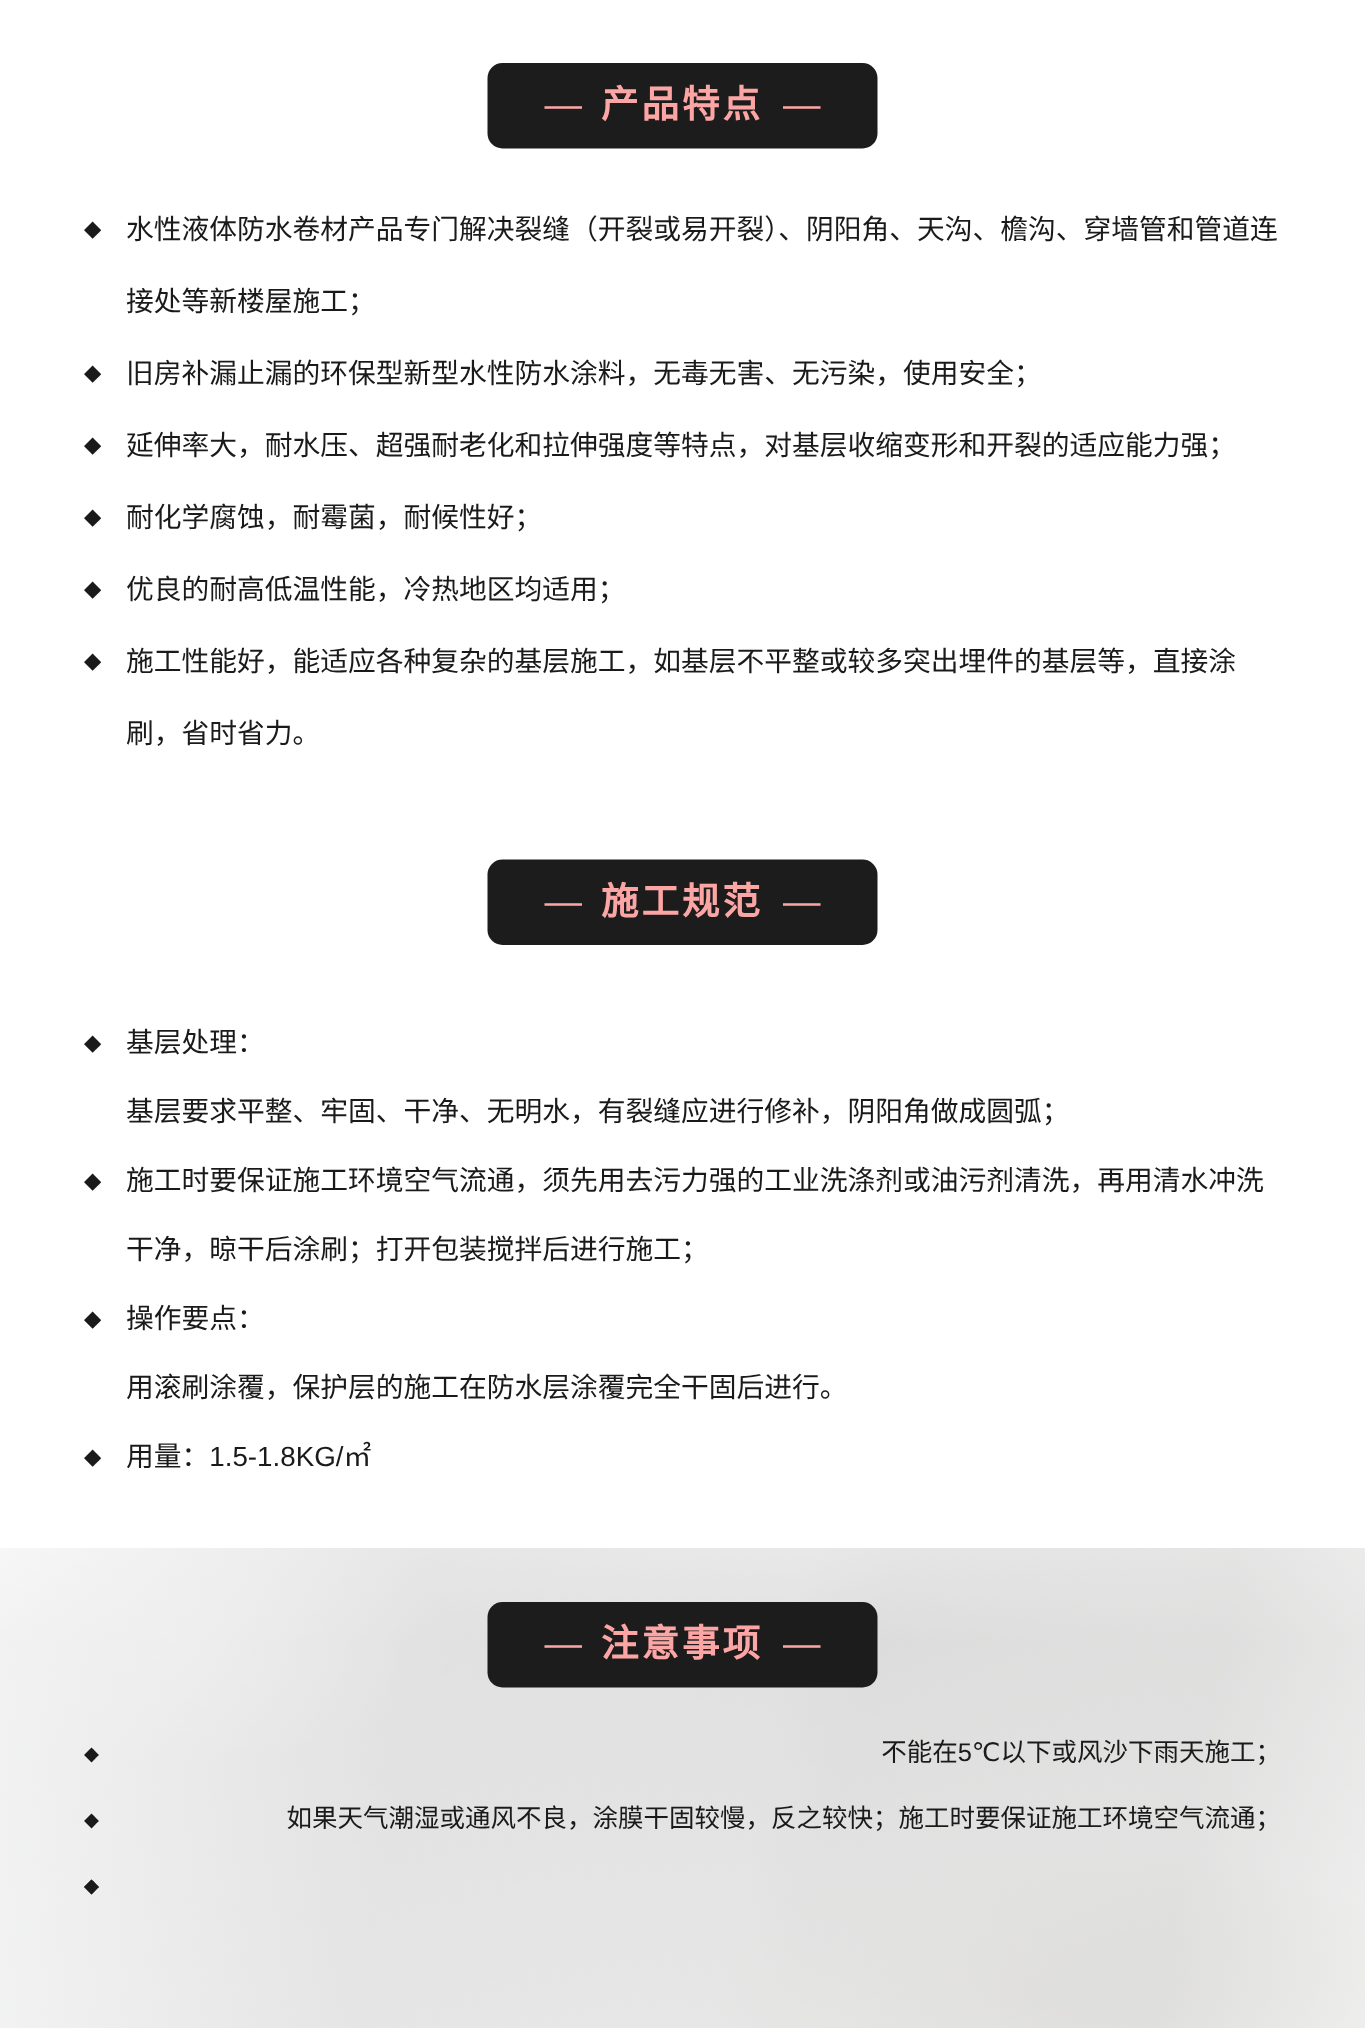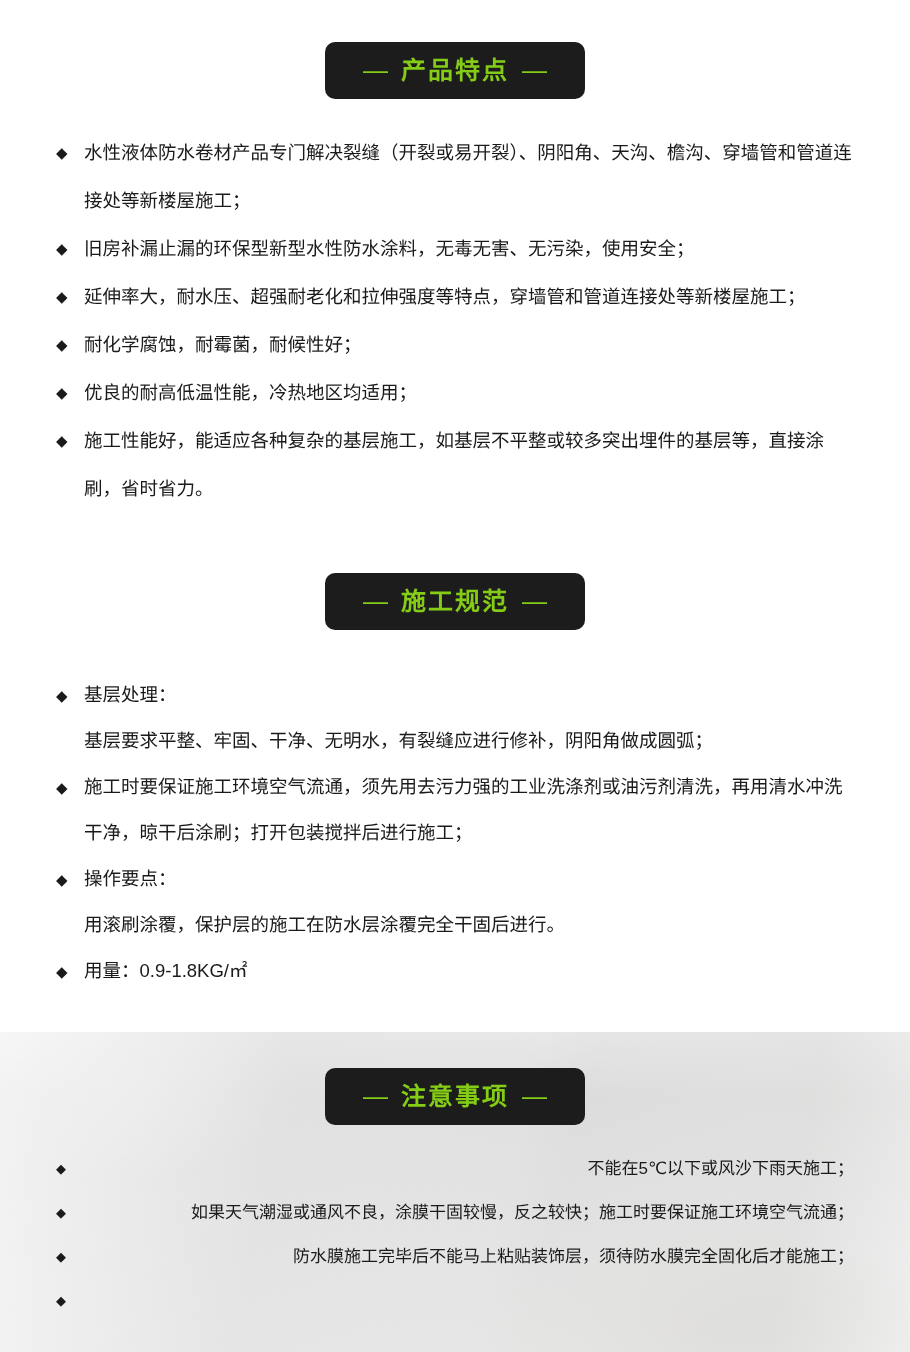--- a/index.html
+++ b/index.html
@@ -19,21 +19,21 @@
     overflow: hidden;
   }
 
   
   .pill-wrap {
     display: flex;
     justify-content: center;
   }
   .pill {
     background: #1c1c1c;
-    color: #84cc16;
+    color: #fca5a5;
     border-radius: 10px;
     padding: 16px 34px;
     font-size: 25px;
     letter-spacing: 2px;
     font-weight: 600;
     line-height: 1;
     display: inline-block;
     white-space: nowrap;
   }
   .pill .dash {
@@ -151,21 +151,21 @@
       <li>
         <span class="bullet">◆</span>
         <span>水性液体防水卷材产品专门解决裂缝（开裂或易开裂）、阴阳角、天沟、檐沟、穿墙管和管道连接处等新楼屋施工；</span>
       </li>
       <li>
         <span class="bullet">◆</span>
         <span>旧房补漏止漏的环保型新型水性防水涂料，无毒无害、无污染，使用安全；</span>
       </li>
       <li>
         <span class="bullet">◆</span>
-        <span>延伸率大，耐水压、超强耐老化和拉伸强度等特点，穿墙管和管道连接处等新楼屋施工；</span>
+        <span>延伸率大，耐水压、超强耐老化和拉伸强度等特点，对基层收缩变形和开裂的适应能力强；</span>
       </li>
       <li>
         <span class="bullet">◆</span>
         <span>耐化学腐蚀，耐霉菌，耐候性好；</span>
       </li>
       <li>
         <span class="bullet">◆</span>
         <span>优良的耐高低温性能，冷热地区均适用；</span>
       </li>
       <li>
@@ -194,21 +194,21 @@
         <span class="bullet">◆</span>
         <span>施工时要保证施工环境空气流通，须先用去污力强的工业洗涤剂或油污剂清洗，再用清水冲洗干净，晾干后涂刷；打开包装搅拌后进行施工；</span>
       </li>
       <li>
         <span class="bullet">◆</span>
         <span>操作要点：</span>
         <span class="sub">用滚刷涂覆，保护层的施工在防水层涂覆完全干固后进行。</span>
       </li>
       <li>
         <span class="bullet">◆</span>
-        <span>用量：0.9-1.8KG/㎡</span>
+        <span>用量：1.5-1.8KG/㎡</span>
       </li>
     </ul>
   </div>
 
   <div class="photo-section">
     <div class="photo-bg"></div>
     <div class="photo-veil"></div>
 
     <div class="photo-content">
       <div class="pill-wrap" id="notice-header">
@@ -224,21 +224,20 @@
           <li>
             <span class="bullet">◆</span>
             <span>不能在5℃以下或风沙下雨天施工；</span>
           </li>
           <li>
             <span class="bullet">◆</span>
             <span>如果天气潮湿或通风不良，涂膜干固较慢，反之较快；施工时要保证施工环境空气流通；</span>
           </li>
           <li>
             <span class="bullet">◆</span>
-            <span>防水膜施工完毕后不能马上粘贴装饰层，须待防水膜完全固化后才能施工；</span>
           </li>
           <li>
             <span class="bullet">◆</span>
           </li>
         </ul>
       </div>
     </div>
   </div>
 
 </div>

